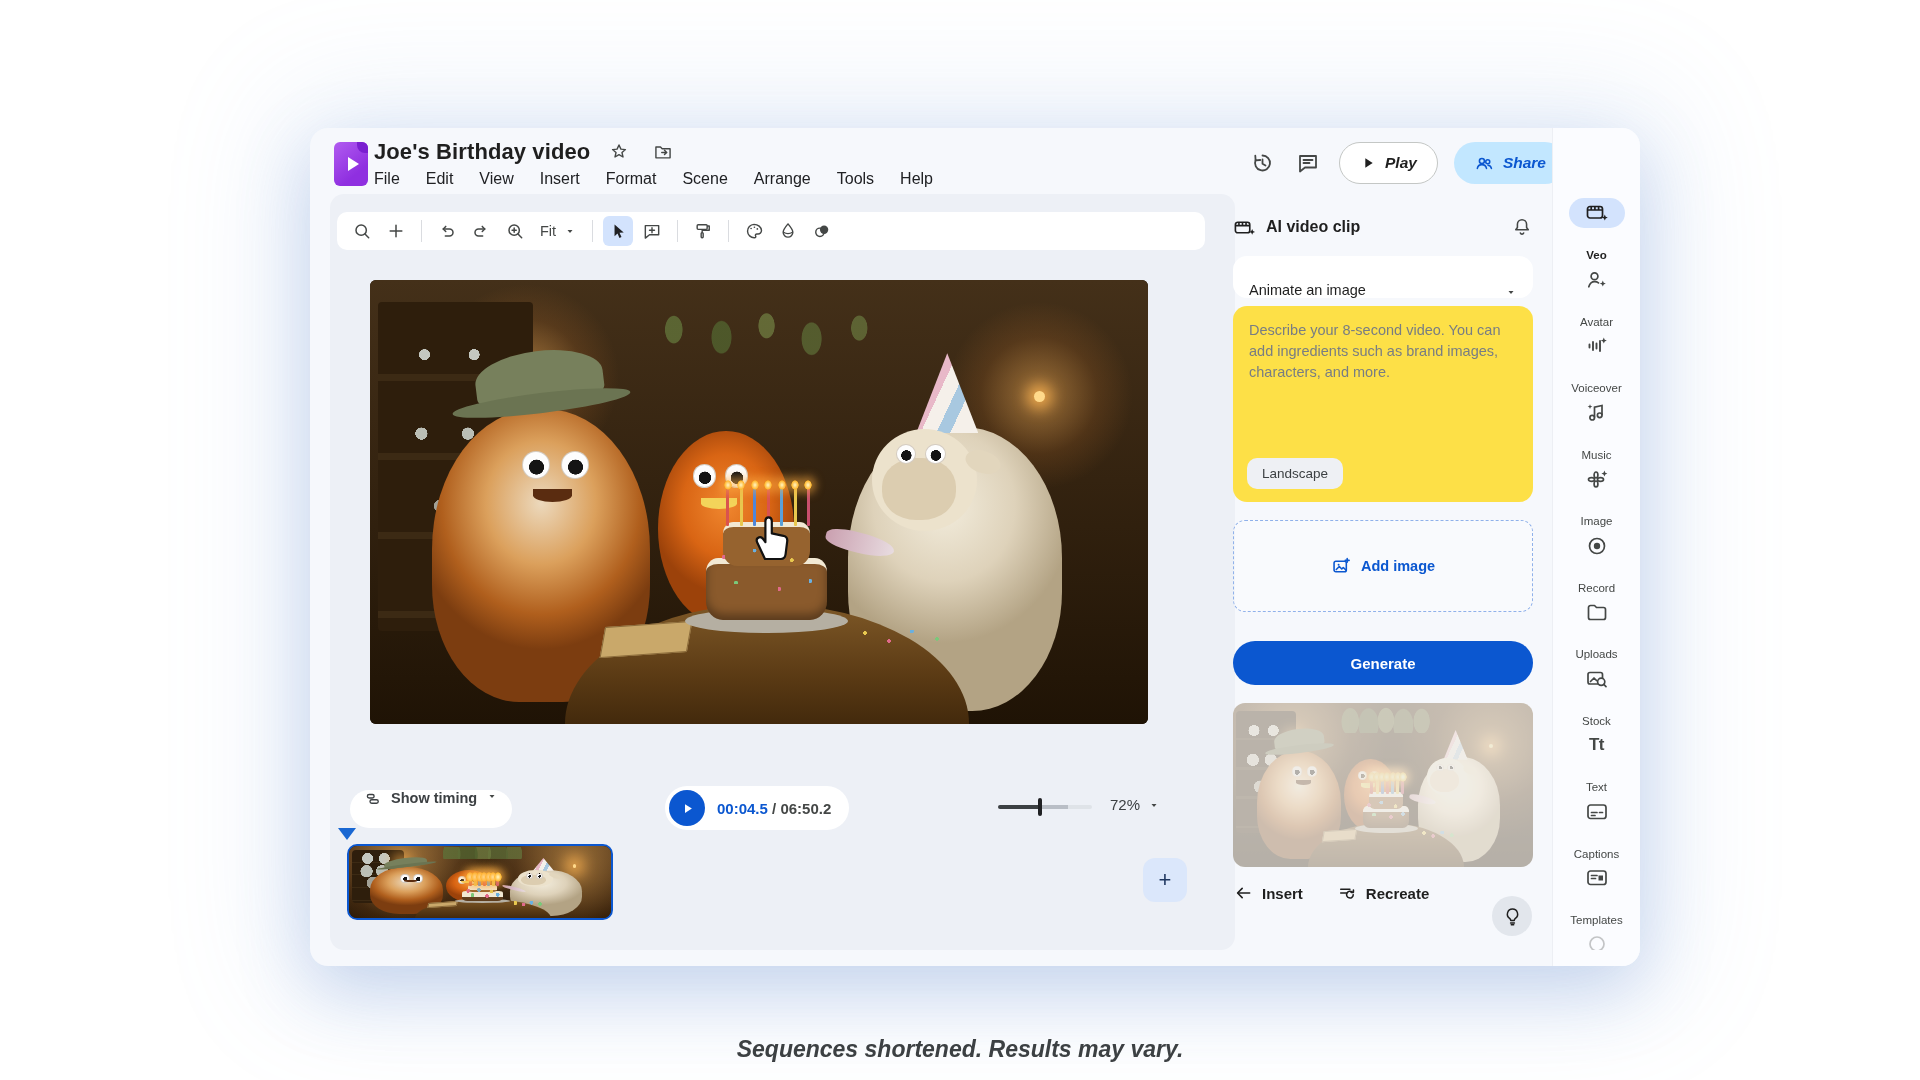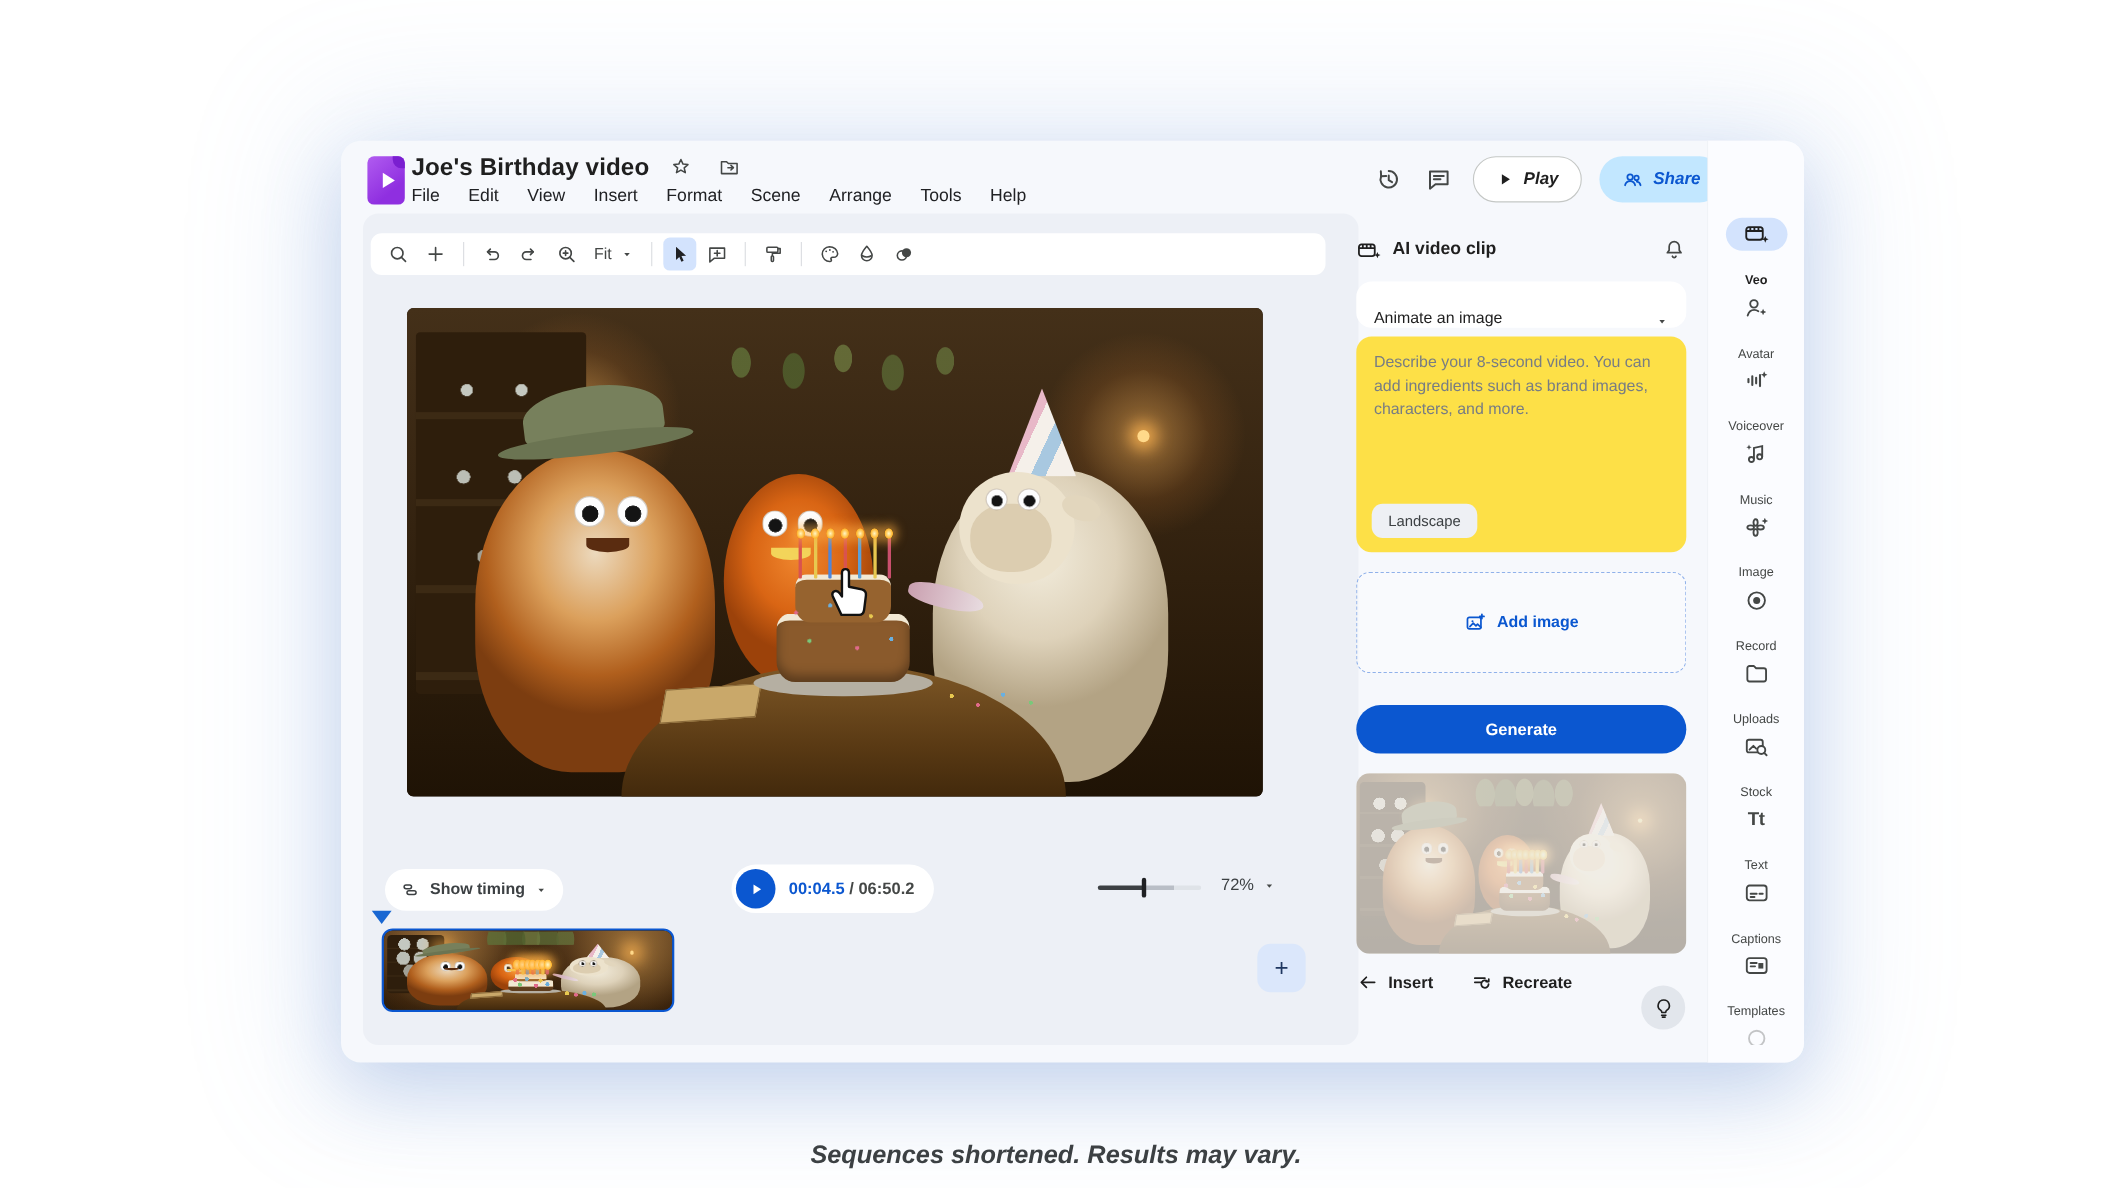--- a/index.html
+++ b/index.html
@@ -131,21 +131,21 @@
       radial-gradient(3px 3px at 78% 62%, #7ac87a 0 60%, transparent 65%); }
   .candles { left:45.8%; top:41.5%; width:10.8%; height:14%; }
   .candle { position:absolute; bottom:0; width:3px; height:62%; border-radius:1px; }
   .candle::before { content:""; position:absolute; top:-8px; left:-2.5px; width:8px; height:10px; border-radius:50%;
     background:radial-gradient(#fff8c8, #ffb62e 60%, rgba(255,150,40,0) 78%);
     box-shadow:0 0 9px 4px rgba(255,175,70,.55); }
   .cursor-hand { position:absolute; left:48.5%; top:52%; width:48px; height:52px; }
 
   
   .show-timing { position:absolute; left:40px; top:662px; height:38px; background:#fff; border-radius:19px;
-    display:flex; align-items:center; gap:9px; padding:0 14px; font-size:14.5px; color:#3c4043; font-weight:600; }
+    display:flex; gap:9px; padding:0 14px; font-size:14.5px; color:#3c4043; font-weight:600; }
   .time-pill { position:absolute; left:355px; top:658px; height:44px; background:#fff; border-radius:22px;
     display:flex; align-items:center; gap:12px; padding:0 18px 0 4px; }
   .play-circle { width:36px; height:36px; border-radius:50%; background:#0b57d0;
     display:flex; align-items:center; justify-content:center; }
   .time-text { font-size:15px; font-weight:600; }
   .t-cur { color:#0b57d0; } .t-sep,.t-tot { color:#444746; }
   .zoom-slider { position:absolute; left:688px; top:677px; width:94px; height:4px; border-radius:2px;
     background:linear-gradient(90deg,#3c4043 0 44%, #b9bec6 44% 74%, #dfe3e8 74%); }
   .zoom-thumb { position:absolute; left:40px; top:-7px; width:4px; height:18px; border-radius:2px; background:#202124; }
   .zoom-pct { position:absolute; left:800px; top:668px; display:flex; align-items:center; gap:8px;

